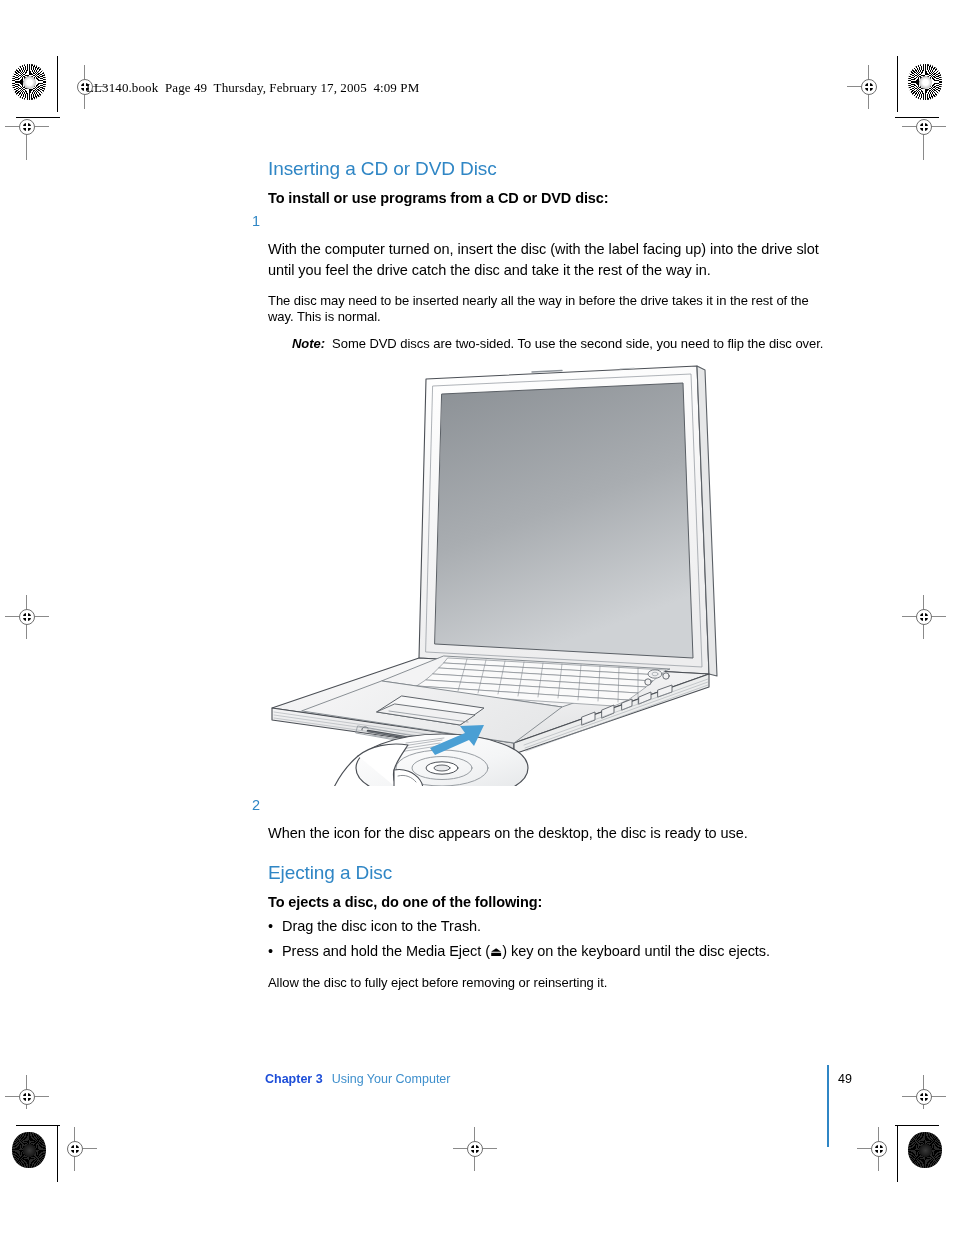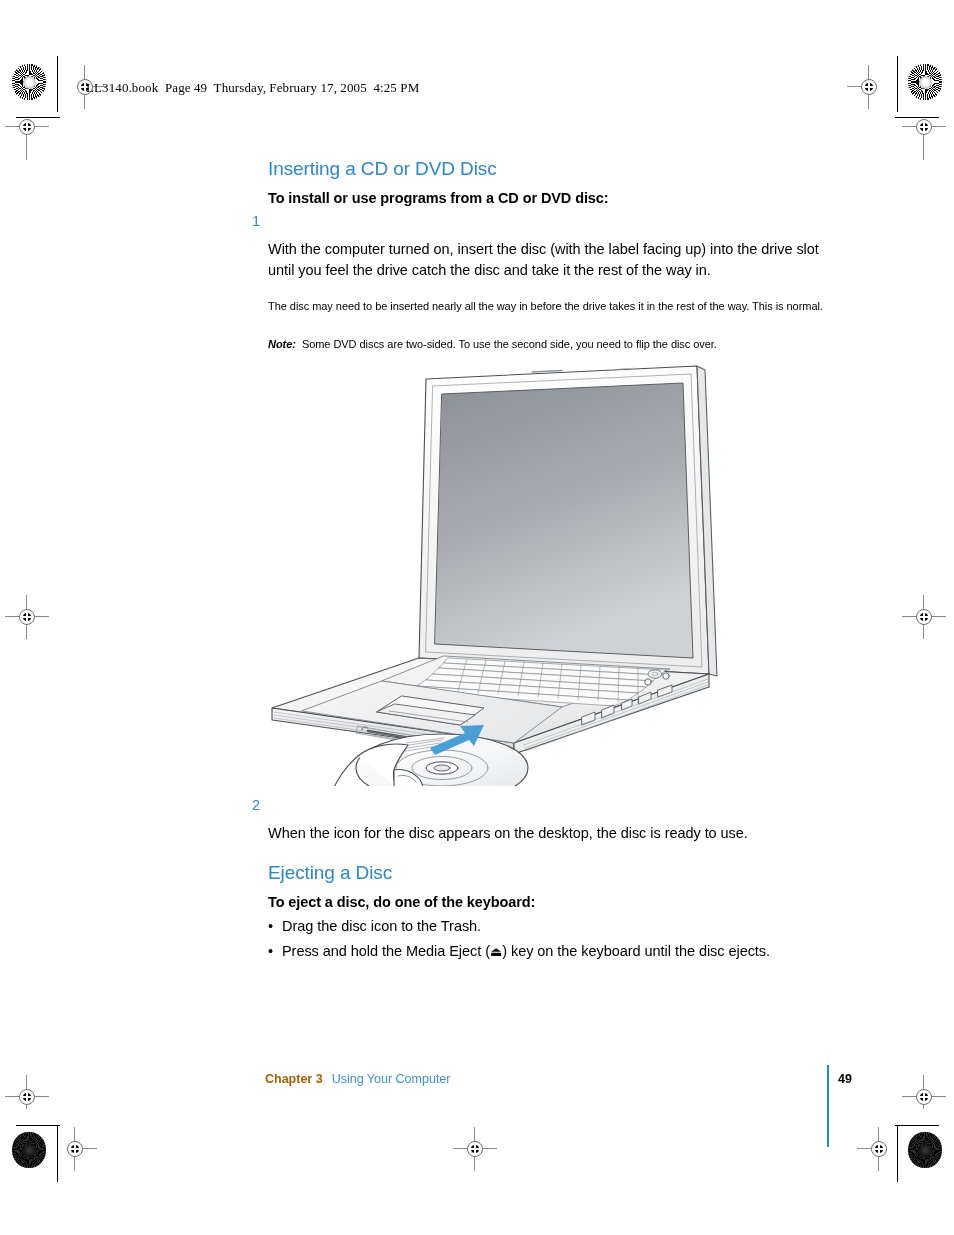--- a/index.html
+++ b/index.html
@@ -136,28 +136,28 @@
     line-height: 21px;
   }
   .numitem .body {
     font-size: 14.5px;
     line-height: 21px;
     letter-spacing: -0.05px;
     margin-top: 28px;
   }
 
   p.para {
-    font-size: 11px;
-    line-height: 27px;
+    font-size: 13px;
+    line-height: 16px;
     margin: 12px 0 0 0;
     padding-left: 16px;
     letter-spacing: -0.05px;
   }
   p.para.tight { margin-top: 11px; }
-  .note-label { font-weight: bold; font-style: italic; }
+  .note-label { font-weight: bold; font-style: italic; margin-left: 24px; }
 
   .bullet {
     display: flex;
     padding-left: 16px;
     margin-top: 3px;
   }
   .bullet .mark {
     width: 14px;
     flex: 0 0 14px;
     font-size: 14.5px;
@@ -183,40 +183,40 @@
   
   .footer {
     position: absolute;
     left: 265px;
     top: 1072px;
     width: 590px;
     font-size: 12.5px;
   }
   .footer .chapter {
     font-weight: bold;
-    color: #a16207;
+    color: #1d4ed8;
   }
   .footer .chapter-title {
     color: #3e8fcc;
     margin-left: 9px;
   }
   .footer-rule {
     position: absolute;
     left: 827px;
     top: 1065px;
     width: 2px;
     height: 82px;
     background: #2f86c5;
   }
   .page-number {
     position: absolute;
     left: 838px;
     top: 1072px;
     font-size: 12.5px;
-    font-weight: bold;
+    font-weight: normal;
     color: #000000;
   }
 </style>
 </head>
 <body>
 
 <div class="printmarks">
 
   <div class="starburst" style="left:12px; top:64px;"></div>
   <div class="trimline" style="left:57px; top:56px; width:1px; height:56px;"></div>
@@ -296,21 +296,21 @@
   </div>
 
   <div class="reg" style="left:462px; top:1136px;">
     <span class="vbar"></span>
       <span class="hbar"></span>
       <span class="ring"></span>
       <span class="dot"></span>
   </div>
 </div>
 
-<div class="book-header">LL3140.book  Page 49  Thursday, February 17, 2005  4:25 PM</div>
+<div class="book-header">LL3140.book  Page 49  Thursday, February 17, 2005  4:09 PM</div>
 
 <div class="content">
 
   <h1 class="section-title">Inserting a CD or DVD Disc</h1>
 
   <p class="lead">To install or use programs from a CD or DVD disc:</p>
 
   <div class="numitem">
     <span class="num">1</span>
     <span class="body">With the computer turned on, insert the disc (with the label facing up) into the drive slot until you feel the drive catch the disc and take it the rest of the way in.</span>
@@ -481,32 +481,33 @@
 
 <div class="content" style="top:795px;">
 
   <div class="numitem">
     <span class="num">2</span>
     <span class="body">When the icon for the disc appears on the desktop, the disc is ready to use.</span>
   </div>
 
   <h1 class="section-title second">Ejecting a Disc</h1>
 
-  <p class="lead">To eject a disc, do one of the keyboard:</p>
+  <p class="lead">To ejects a disc, do one of the following:</p>
 
   <div class="bullet">
     <span class="mark">•</span>
     <span class="body">Drag the disc icon to the Trash.</span>
   </div>
 
   <div class="bullet">
     <span class="mark">•</span>
     <span class="body"><span>Press and hold the Media Eject (</span><span class="eject-glyph">⏏</span><span>) key on the keyboard until the disc ejects.</span></span>
   </div>
 
+  <p class="para">Allow the disc to fully eject before removing or reinserting it.</p>
 
 </div>
 
 <div class="footer">
   <span class="chapter">Chapter 3</span><span class="chapter-title">Using Your Computer</span>
 </div>
 <div class="footer-rule"></div>
 <div class="page-number">49</div>
 
 </body></html>

